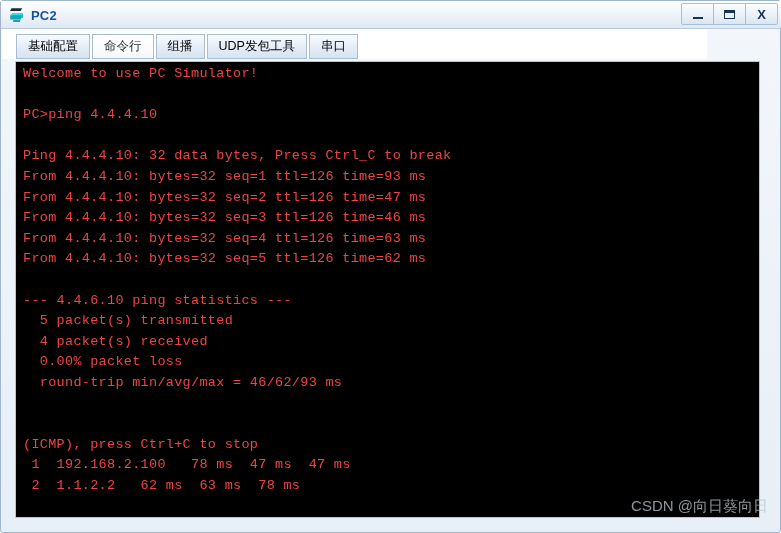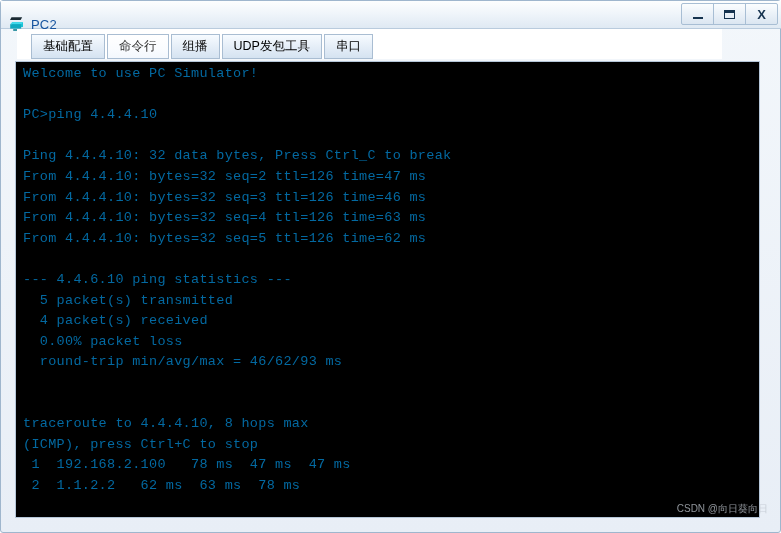--- a/index.html
+++ b/index.html
@@ -31,25 +31,26 @@
     position: absolute;
     left: 0; top: 0;
     width: 781px;
     height: 28px;
     box-sizing: border-box;
     background: linear-gradient(to bottom, #fdfefe 0%, #f0f5fa 45%, #dfe9f3 100%);
     border-bottom: 1px solid #b9cbdd;
   }
   .title-left {
     position: absolute;
-    left: 7px; top: 12px;
+    left: 7px; top: 3px;
     display: flex;
     align-items: center;
     gap: 5px;
     height: 22px;
+    font-weight: bold;
   }
   .app-icon {
     width: 18px; height: 18px;
     position: relative;
     display: block;
   }
   .title-text {
     font-size: 13px;
     color: #15539e;
     font-family: "Liberation Sans", sans-serif;
@@ -98,21 +99,21 @@
     font-size: 13px;
     font-weight: bold;
     line-height: 1;
     color: #16334f;
     font-family: "Liberation Sans", sans-serif;
   }
 
   
   .tabstrip {
     position: absolute;
-    left: 16px; top: 28px;
+    left: 1px; top: 28px;
     width: 705px;
     height: 30px;
     background: #ffffff;
   }
   .tabs {
     position: absolute;
     left: 14px; top: 5px;
     display: flex;
   }
   .tab {
@@ -148,32 +149,32 @@
     border: 1px solid #b5c6d8;
     overflow: hidden;
   }
   .term-inner {
     padding: 2px 0 0 7px;
   }
   .term-line {
     font-family: "Liberation Mono", "DejaVu Sans Mono", monospace;
     font-size: 13.5px;
     line-height: 20.6px;
-    color: #0369a1;
+    color: #ef4444;
     white-space: pre;
     letter-spacing: 0.3px;
   }
   .term-line.blank { color: transparent; }
 
   
   .watermark {
     position: absolute;
     right: 12px;
     bottom: 16px;
-    font-size: 10px;
+    font-size: 15px;
     color: rgba(190, 196, 204, 0.75);
     font-family: "Liberation Sans", sans-serif;
     white-space: nowrap;
     pointer-events: none;
   }
 </style>
 </head>
 <body>
 
 <div class="window">
@@ -225,33 +226,33 @@
       </div>
   </div>
 
   <div class="terminal">
     <div class="term-inner" id="term-host">
         <div class="term-line">Welcome to use PC Simulator!</div>
         <div class="term-line blank">&nbsp;</div>
         <div class="term-line">PC&gt;ping 4.4.4.10</div>
         <div class="term-line blank">&nbsp;</div>
         <div class="term-line">Ping 4.4.4.10: 32 data bytes, Press Ctrl_C to break</div>
+        <div class="term-line">From 4.4.4.10: bytes=32 seq=1 ttl=126 time=93 ms</div>
         <div class="term-line">From 4.4.4.10: bytes=32 seq=2 ttl=126 time=47 ms</div>
         <div class="term-line">From 4.4.4.10: bytes=32 seq=3 ttl=126 time=46 ms</div>
         <div class="term-line">From 4.4.4.10: bytes=32 seq=4 ttl=126 time=63 ms</div>
         <div class="term-line">From 4.4.4.10: bytes=32 seq=5 ttl=126 time=62 ms</div>
         <div class="term-line blank">&nbsp;</div>
         <div class="term-line">--- 4.4.6.10 ping statistics ---</div>
         <div class="term-line">  5 packet(s) transmitted</div>
         <div class="term-line">  4 packet(s) received</div>
         <div class="term-line">  0.00% packet loss</div>
         <div class="term-line">  round-trip min/avg/max = 46/62/93 ms</div>
         <div class="term-line blank">&nbsp;</div>
         <div class="term-line blank">&nbsp;</div>
-        <div class="term-line">traceroute to 4.4.4.10, 8 hops max</div>
         <div class="term-line">(ICMP), press Ctrl+C to stop</div>
         <div class="term-line"> 1  192.168.2.100   78 ms  47 ms  47 ms</div>
         <div class="term-line"> 2  1.1.2.2   62 ms  63 ms  78 ms</div>
       </div>
   </div>
 
   <div class="watermark">CSDN @向日葵向日</div>
 
 </div>
 

